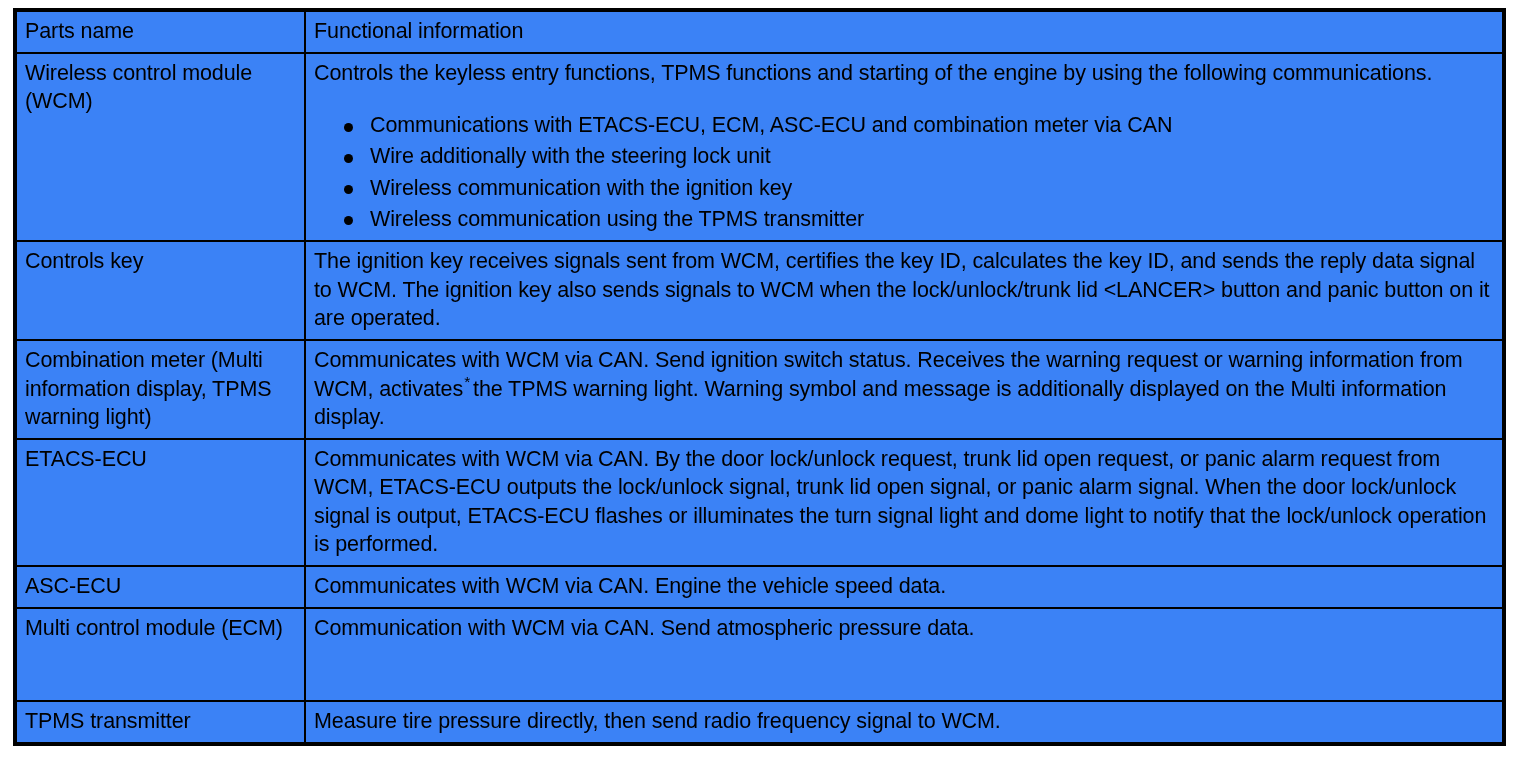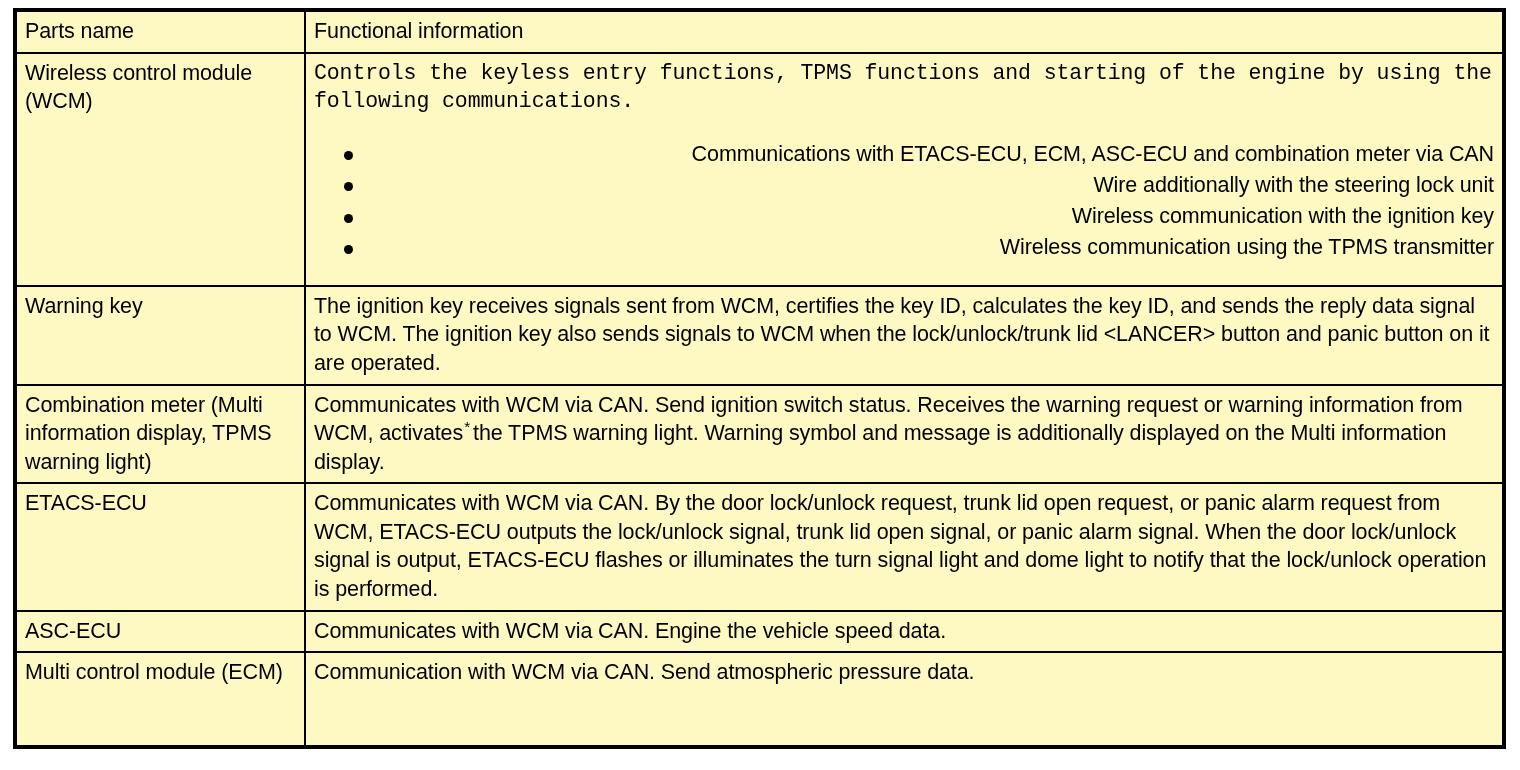--- a/index.html
+++ b/index.html
@@ -20,21 +20,21 @@
     height: 770px;
     background: #ffffff;
   }
   table.parts-table {
     position: absolute;
     left: 13px;
     top: 8px;
     width: 1489px;
     border-collapse: collapse;
     table-layout: fixed;
-    background: #fef9c3;
+    background: #3b82f6;
   }
   table.parts-table col.c-name { width: 290px; }
   table.parts-table col.c-desc { width: 1199px; }
 
   table.parts-table th,
   table.parts-table td {
     border: 2px solid #000000;
     vertical-align: top;
     padding: 5px 8px 6px 8px;
     font-size: 21.5px;
@@ -48,27 +48,26 @@
     border: 4px solid #000000;
   }
   thead th {
     font-weight: bold;
     padding-top: 3px;
     padding-bottom: 4px;
   }
   th.hdr-name, td.cell-name { padding-left: 9px; }
   th.hdr-desc, td.cell-desc { padding-left: 10px; }
 
-  .para { margin: 0; font-family: Liberation Mono, monospace; }
+  .para { margin: 0; }
 
   ul.bullets {
     list-style: none;
     margin: 24px 0 4px 0;
     padding: 0 0 0 30px;
-    text-align: right;
   }
   ul.bullets li {
     position: relative;
     padding-left: 26px;
     margin-bottom: 2px;
     line-height: 1.36;
   }
   ul.bullets li .bullet-dot {
     position: absolute;
     left: 0;
@@ -80,21 +79,21 @@
     display: block;
   }
   sup.footnote-mark {
     font-size: 0.72em;
     vertical-align: super;
     line-height: 0;
     padding-left: 1px;
     padding-right: 3px;
   }
   .row-wcm .cell-name,
-  .row-wcm .cell-desc { padding-bottom: 18px; margin-top: 16px; }
+  .row-wcm .cell-desc { padding-bottom: 2px; margin-top: 16px; }
   .row-ecm .cell-desc { padding-bottom: 58px; }
   .row-asc td { padding-top: 6px; padding-bottom: 7px; margin-top: 20px; }
   .row-tpms td { padding-top: 6px; padding-bottom: 8px; }
 </style>
 </head>
 <body>
 
 <div class="page">
 
   <table class="parts-table">
@@ -131,21 +130,21 @@
             </li>
             <li>
               <span class="bullet-dot"></span>
               <span>Wireless communication using the TPMS transmitter</span>
             </li>
           </ul>
         </td>
       </tr>
 
       <tr class="row-ignition">
-        <td class="cell-name">Warning key</td>
+        <td class="cell-name">Controls key</td>
         <td class="cell-desc">The ignition key receives signals sent from WCM, certifies the key ID, calculates the key ID, and sends the reply data signal to WCM. The ignition key also sends signals to WCM when the lock/unlock/trunk lid &lt;LANCER&gt; button and panic button on it are operated.</td>
       </tr>
 
       <tr class="row-meter">
         <td class="cell-name">Combination meter (Multi information display, TPMS warning light)</td>
         <td class="cell-desc">
           <span>Communicates with WCM via CAN. Send ignition switch status. Receives the warning request or warning information from WCM, activates</span><sup class="footnote-mark">*</sup><span>the TPMS warning light. Warning symbol and message is additionally displayed on the Multi information display.</span>
         </td>
       </tr>
 
@@ -157,17 +156,21 @@
       <tr class="row-asc">
         <td class="cell-name">ASC-ECU</td>
         <td class="cell-desc">Communicates with WCM via CAN. Engine the vehicle speed data.</td>
       </tr>
 
       <tr class="row-ecm">
         <td class="cell-name">Multi control module (ECM)</td>
         <td class="cell-desc">Communication with WCM via CAN. Send atmospheric pressure data.</td>
       </tr>
 
+      <tr class="row-tpms">
+        <td class="cell-name">TPMS transmitter</td>
+        <td class="cell-desc">Measure tire pressure directly, then send radio frequency signal to WCM.</td>
+      </tr>
 
     </tbody>
   </table>
 
 </div>
 
 </body></html>

